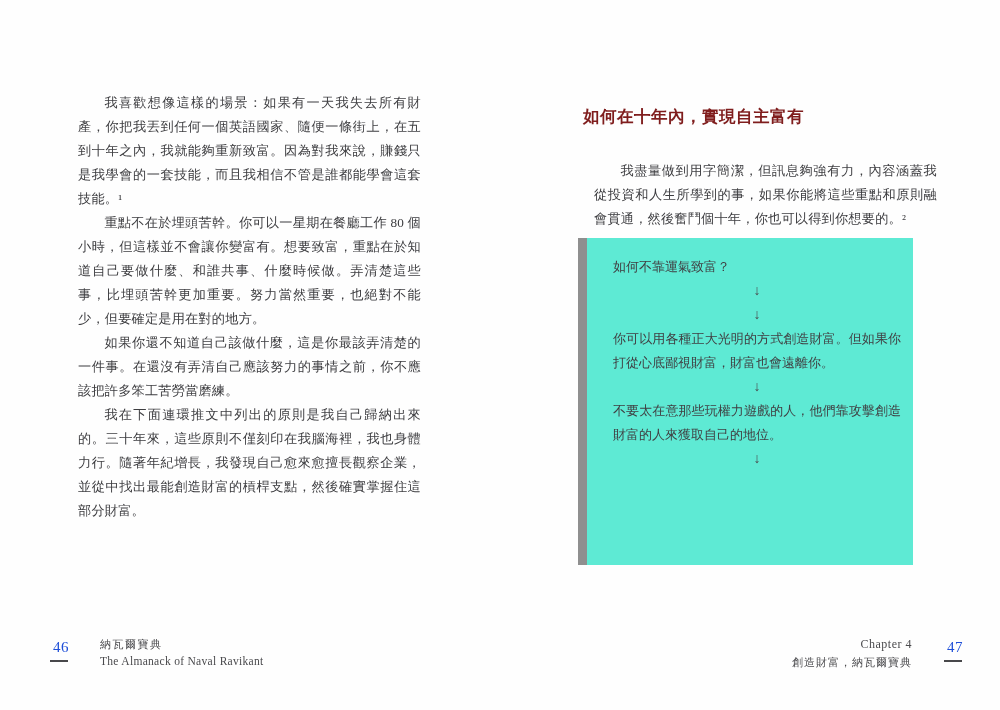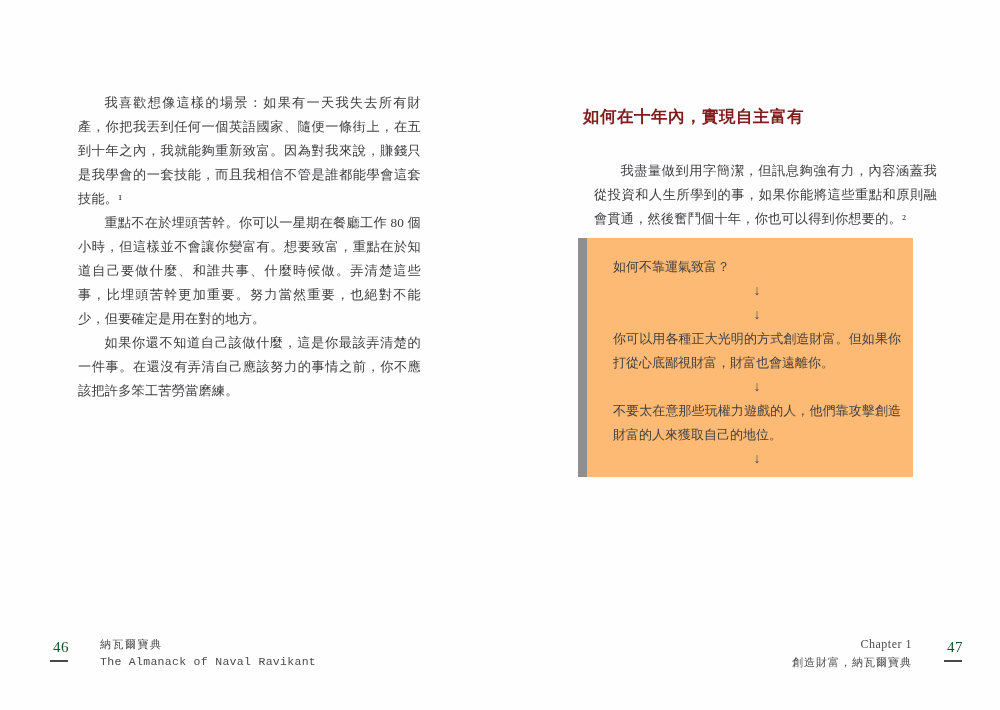--- a/index.html
+++ b/index.html
@@ -36,22 +36,22 @@
     position: absolute;
     left: 578px; top: 143px; width: 343px;
     font-size: 13.2px; line-height: 24px;
     text-align: justify;
     letter-spacing: 0.2px;
     margin: 16px; text-indent: 2em;
   }
   .tweet-box {
     position: absolute;
     left: 578px; top: 238px;
-    width: 335px; height: 239px;
-    background: #fdba74;
+    width: 335px; height: 327px;
+    background: #5eead4;
     box-sizing: border-box;
   }
   .tweet-box .strip {
     position: absolute; left: 0; top: 0;
     width: 9px; height: 100%;
     background: #8f8f8f;
   }
   .tweet-box .box-content {
     position: absolute;
     left: 35px; top: 17px; width: 288px;
@@ -63,52 +63,53 @@
   .tweet-box .arrow {
     text-align: center;
     line-height: 24px;
     font-size: 14px;
     color: #4a4a4d;
   }
 
   
   .pagenum-block { position: absolute; text-align: center; }
   .pagenum-block .pagenum {
-    font-size: 15px; color: #14532d; letter-spacing: 0.5px;
+    font-size: 15px; color: #1d4ed8; letter-spacing: 0.5px;
   }
   .pagenum-block .pagenum-rule {
     width: 18px; height: 2px; background: #48484b; margin: 4px auto 0 1px;
   }
   .pagenum-left  { left: 49px;  top: 639px; width: 24px; }
   .pagenum-right { left: 943px; top: 639px; width: 24px; }
 
   .booktitle-block {
     position: absolute; left: 100px; top: 637px;
     color: #4a4a4d;
   }
   .booktitle-block .zh { font-size: 11px; letter-spacing: 1.5px; }
-  .booktitle-block .en { font-size: 11.5px; margin-top: 3px; letter-spacing: 0.3px; font-family: Liberation Mono, monospace; }
+  .booktitle-block .en { font-size: 11.5px; margin-top: 3px; letter-spacing: 0.3px; }
 
   .chapter-block {
     position: absolute; right: 88px; top: 637px;
     text-align: right; color: #4a4a4d;
   }
   .chapter-block .ch-label { font-size: 12px; letter-spacing: 0.5px; }
   .chapter-block .ch-title { font-size: 11px; margin-top: 3px; letter-spacing: 1px; }
 </style>
 </head>
 <body>
 
 <div class="spread">
 
   <section>
     <div class="left-body">
       <p>我喜歡想像這樣的場景：如果有一天我失去所有財產，你把我丟到任何一個英語國家、隨便一條街上，在五到十年之內，我就能夠重新致富。因為對我來說，賺錢只是我學會的一套技能，而且我相信不管是誰都能學會這套技能。¹</p>
       <p>重點不在於埋頭苦幹。你可以一星期在餐廳工作 80 個小時，但這樣並不會讓你變富有。想要致富，重點在於知道自己要做什麼、和誰共事、什麼時候做。弄清楚這些事，比埋頭苦幹更加重要。努力當然重要，也絕對不能少，但要確定是用在對的地方。</p>
       <p>如果你還不知道自己該做什麼，這是你最該弄清楚的一件事。在還沒有弄清自己應該努力的事情之前，你不應該把許多笨工苦勞當磨練。</p>
+      <p>我在下面連環推文中列出的原則是我自己歸納出來的。三十年來，這些原則不僅刻印在我腦海裡，我也身體力行。隨著年紀增長，我發現自己愈來愈擅長觀察企業，並從中找出最能創造財富的槓桿支點，然後確實掌握住這部分財富。</p>
     </div>
 
     <div class="pagenum-block pagenum-left">
       <div class="pagenum">46</div>
       <div class="pagenum-rule"></div>
     </div>
 
     <div class="booktitle-block">
       <div class="zh">納瓦爾寶典</div>
       <div class="en">The Almanack of Naval Ravikant</div>
@@ -126,21 +127,21 @@
         <div class="arrow">↓</div>
         <div class="arrow">↓</div>
         <p>你可以用各種正大光明的方式創造財富。但如果你打從心底鄙視財富，財富也會遠離你。</p>
         <div class="arrow">↓</div>
         <p>不要太在意那些玩權力遊戲的人，他們靠攻擊創造財富的人來獲取自己的地位。</p>
         <div class="arrow">↓</div>
       </div>
     </div>
 
     <div class="chapter-block">
-      <div class="ch-label">Chapter 1</div>
+      <div class="ch-label">Chapter 4</div>
       <div class="ch-title">創造財富，納瓦爾寶典</div>
     </div>
 
     <div class="pagenum-block pagenum-right">
       <div class="pagenum">47</div>
       <div class="pagenum-rule"></div>
     </div>
   </section>
 
 </div>

